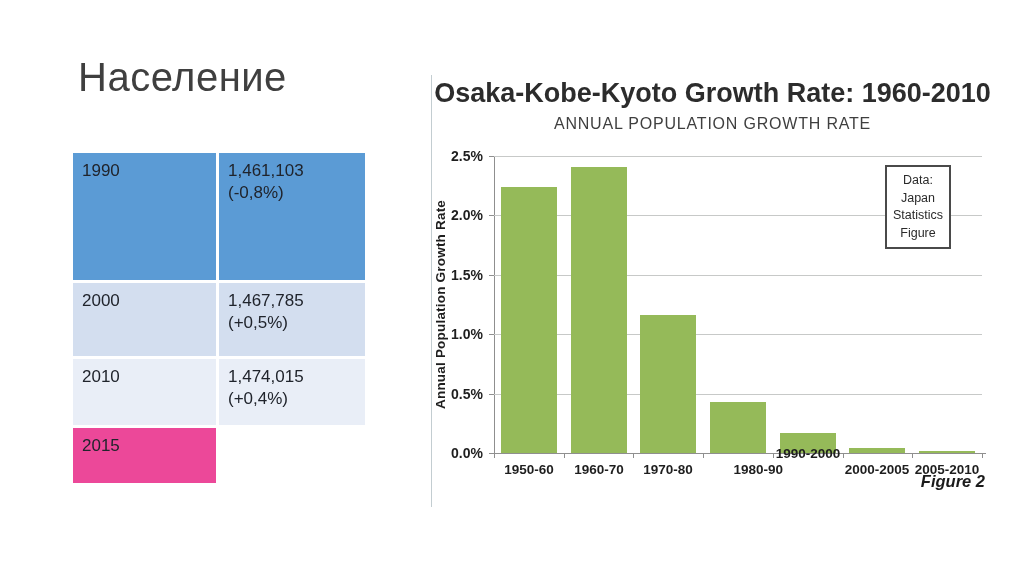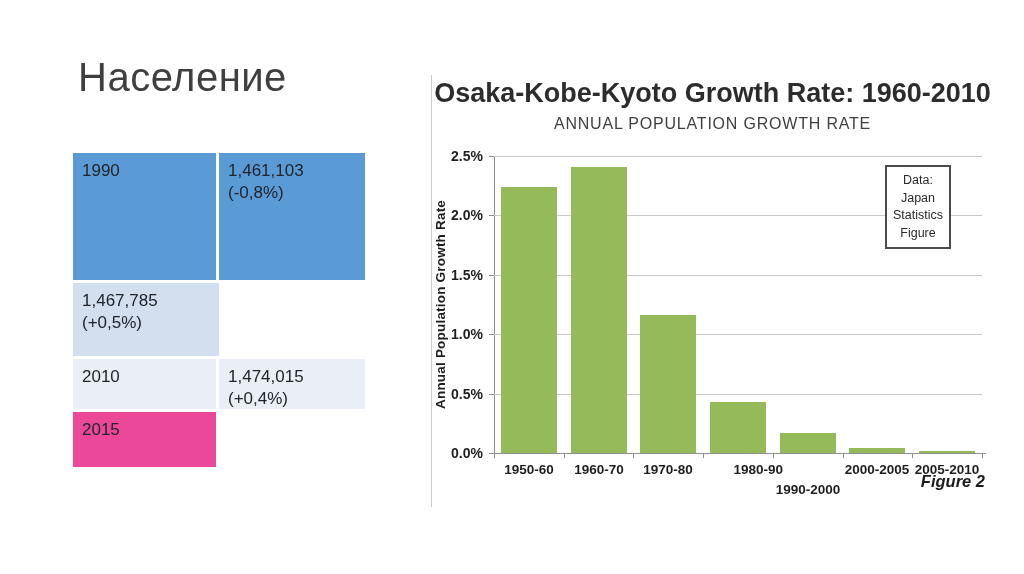--- a/index.html
+++ b/index.html
@@ -13,21 +13,21 @@
     font-size:40px;font-weight:400;color:#3f3f3f;letter-spacing:0.5px;
   }
   
   .pop-table{position:absolute;left:73px;top:153px;width:292px;}
   .pop-row{display:flex;margin-bottom:3px;}
   .pop-cell{box-sizing:border-box;padding:7px 9px;font-size:17px;line-height:1.3;color:#20242c;}
   .pop-cell.year{width:143px;margin-right:3px;}
   .pop-cell.val{width:146px;}
   .row-0 .pop-cell{background:#5b9bd5;height:127px;}
   .row-1 .pop-cell{background:#d3deef;height:73px;}
-  .row-2 .pop-cell{background:#e9eef7;height:50px;}
+  .row-2 .pop-cell{background:#e9eef7;height:66px;}
   .row-3 .pop-cell{background:#ec4899;height:55px;}
   
   .chart{position:absolute;left:425px;top:70px;width:575px;height:460px;background:#fff;}
   .chart-left-edge{position:absolute;left:6px;top:5px;width:1px;height:432px;background:#c3cdd1;}
   .chart-title{position:absolute;left:0;right:0;top:8px;text-align:center;
     font-size:27px;font-weight:700;color:#2c2c2c;white-space:nowrap;}
   .chart-subtitle{position:absolute;left:0;right:0;top:45px;text-align:center;
     font-size:16px;font-weight:400;color:#3f3f3f;letter-spacing:0.8px;}
   .y-axis-title{position:absolute;left:8px;top:86px;height:297px;width:18px;
     writing-mode:vertical-rl;transform:rotate(180deg);text-align:center;
@@ -53,20 +53,21 @@
 <div class="slide">
 
   <div class="slide-title">Население</div>
 
   <div class="pop-table">
     <div class="pop-row row-0">
       <div class="pop-cell year">1990</div>
       <div class="pop-cell val">1,461,103 (-0,8%)</div>
     </div>
     <div class="pop-row row-1">
+      <div class="pop-cell year">2000</div>
       <div class="pop-cell val">1,467,785 (+0,5%)</div>
     </div>
     <div class="pop-row row-2">
       <div class="pop-cell year">2010</div>
       <div class="pop-cell val">1,474,015 (+0,4%)</div>
     </div>
     <div class="pop-row row-3">
       <div class="pop-cell year">2015</div>
     </div>
   </div>
@@ -113,18 +114,18 @@
   <div class="y-label" style="left: 0px; top: 78px;">2.5%</div>
       <div class="y-label" style="left: 0px; top: 137px;">2.0%</div>
       <div class="y-label" style="left: 0px; top: 197px;">1.5%</div>
       <div class="y-label" style="left: 0px; top: 256px;">1.0%</div>
       <div class="y-label" style="left: 0px; top: 316px;">0.5%</div>
       <div class="y-label" style="left: 0px; top: 375px;">0.0%</div>
       <div class="x-label" style="left: 59px; width: 90px; top: 392px;">1950-60</div>
       <div class="x-label" style="left: 129px; width: 90px; top: 392px;">1960-70</div>
       <div class="x-label" style="left: 198px; width: 90px; top: 392px;">1970-80</div>
       <div class="x-label" style="left: 268px; width: 90px; top: 392px; text-align: right;">1980-90</div>
-      <div class="x-label" style="left: 338px; width: 90px; top: 412px; text-align: center;">1990-2000</div>
+      <div class="x-label" style="left: 338px; width: 90px; top: 376px; text-align: center;">1990-2000</div>
       <div class="x-label" style="left: 407px; width: 90px; top: 392px;">2000-2005</div>
       <div class="x-label" style="left: 477px; width: 90px; top: 392px;">2005-2010</div>
     </div>
 
 </div>
 
 </body></html>

